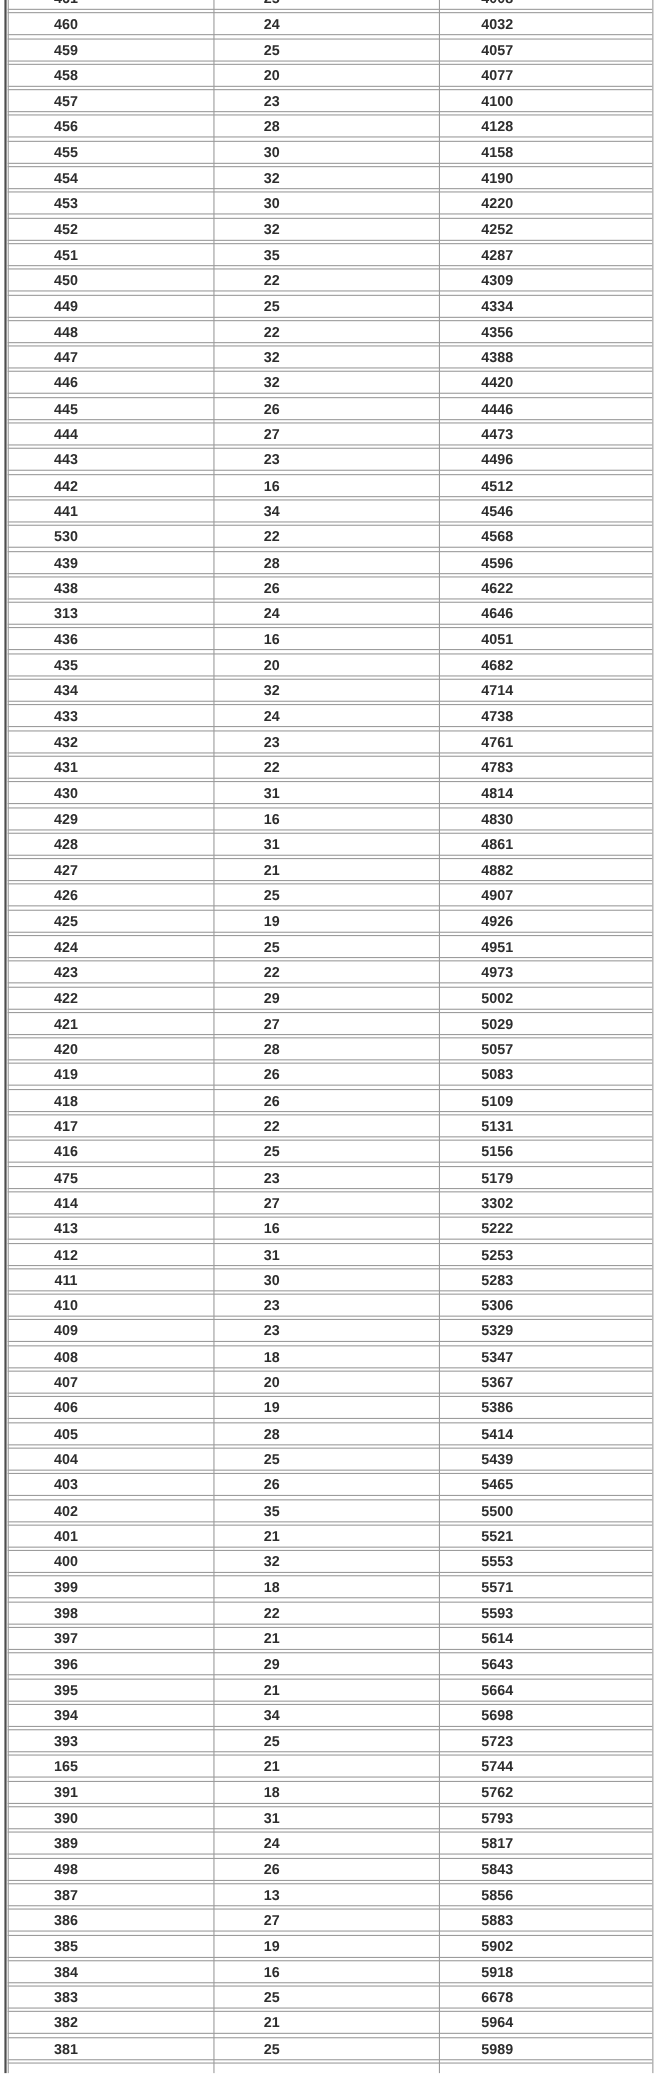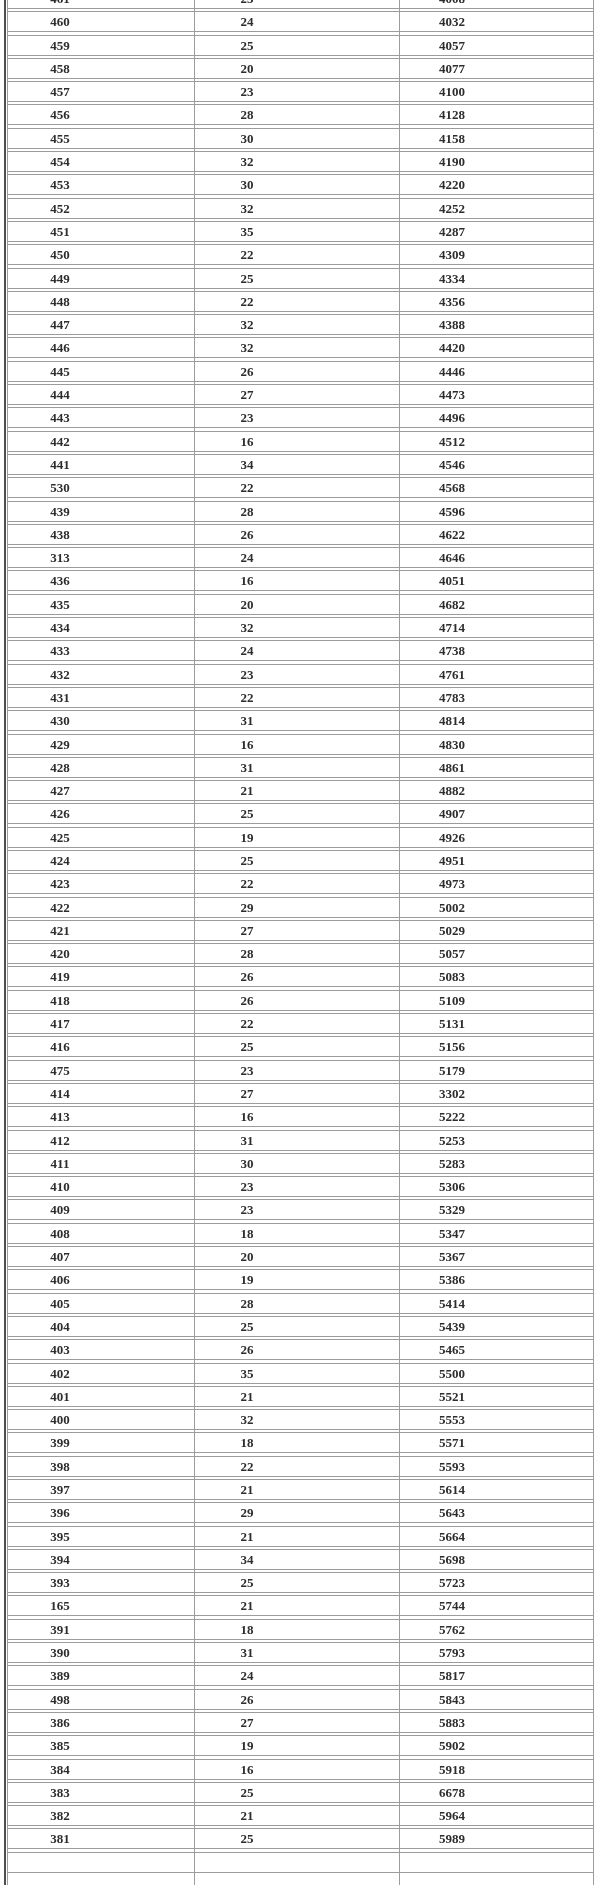--- a/index.html
+++ b/index.html
@@ -6,21 +6,21 @@
     margin: 0;
     padding: 0;
     background: #ffffff;
   }
   .viewport {
     position: relative;
     width: 600px;
     height: 1885px;
     overflow: hidden;
     background: #ffffff;
-    font-family: Liberation Serif, serif;
+    font-family: Liberation Sans, sans-serif;
   }
   
   .vline {
     position: absolute;
     top: 0;
     bottom: 0;
     width: 1px;
     background: #9c9c9c;
   }
   .vline.dark {
@@ -887,20 +887,31 @@
         </div>
         <div class="cell c2">
           <span class="num">26</span>
         </div>
         <div class="cell c3">
           <span class="num">5843</span>
         </div>
       </div>
       <div class="row">
         <div class="cell c1">
+          <span class="num">387</span>
+        </div>
+        <div class="cell c2">
+          <span class="num">13</span>
+        </div>
+        <div class="cell c3">
+          <span class="num">5856</span>
+        </div>
+      </div>
+      <div class="row">
+        <div class="cell c1">
           <span class="num">386</span>
         </div>
         <div class="cell c2">
           <span class="num">27</span>
         </div>
         <div class="cell c3">
           <span class="num">5883</span>
         </div>
       </div>
       <div class="row">

